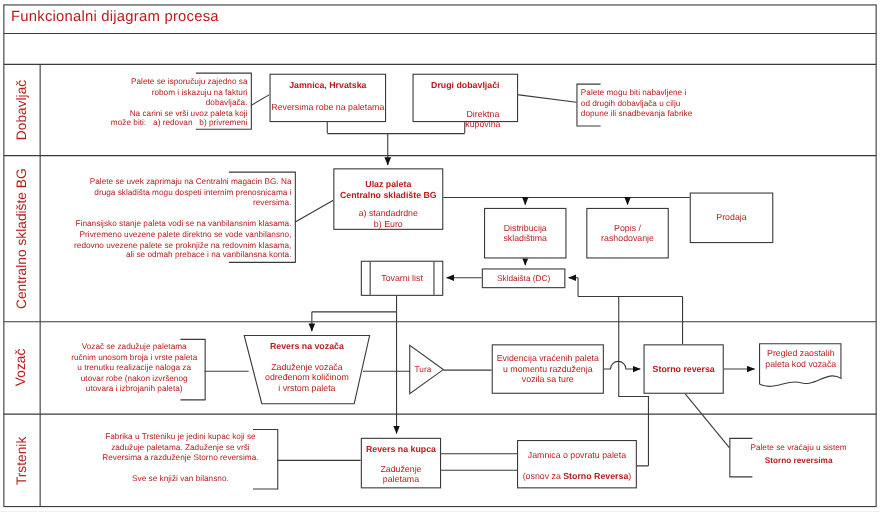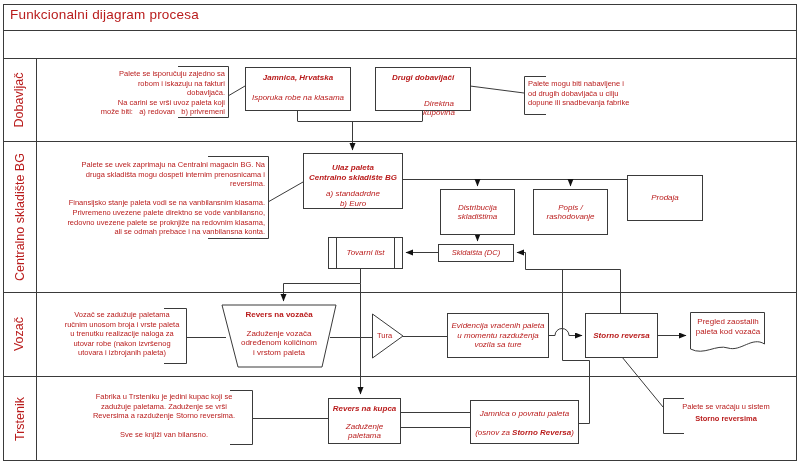--- a/index.html
+++ b/index.html
@@ -11,21 +11,21 @@
   .diagram-title {
     position:absolute; left:10px; top:7px; font-size:13.5px; letter-spacing:.2px;
   }
   .lane-label-wrap {
     position:absolute; left:3px; width:33px; display:flex; align-items:center; justify-content:center;
   }
   .lane-label { transform:rotate(-90deg); white-space:nowrap; font-size:12.5px; }
   .node {
     position:absolute; border:1px solid #3a3a3a; background:#fff; box-sizing:border-box;
     display:flex; flex-direction:column; align-items:center; text-align:center;
-    font-size:8px; line-height:9.5px;font-style:italic;
+    font-size:8px; line-height:9.5px;
   }
   .node.center { justify-content:center; }
   .bold { font-weight:bold; }
   .pre { white-space:pre-line; }
   .ann {
     position:absolute; font-size:7.5px; line-height:9.6px; white-space:pre-wrap;
   }
   .ann.right { text-align:right; }
   .ann.center { text-align:center; }
   .float-label { position:absolute; text-align:center; font-size:8px; line-height:9.5px; background:transparent; }
@@ -116,21 +116,21 @@
     </div>
 
   <div class="ann right" style="left:58px;top:69px;width:167px;">Palete se isporučuju zajedno sa
 robom i iskazuju na fakturi
 dobavljača.
 Na carini se vrši uvoz paleta koji
 može biti:   a) redovan   b) privremeni</div>
 
   <div class="node" style="left:245px;top:67px;width:106px;height:44px;">
     <div class="bold" style="margin-top:5px;">Jamnica, Hrvatska</div>
-    <div style="margin-top:10px;">Isporuka robe na klasama</div>
+    <div style="margin-top:10px;">Reversima robe na paletama</div>
   </div>
 
   <div class="node" style="left:375px;top:67px;width:96px;height:44px;">
     <div class="bold" style="margin-top:5px;">Drugi dobavljači</div>
     <div style="margin-top:16px;padding-left:32px;">Direktna kupovina</div>
   </div>
 
   <div class="ann" style="left:528px;top:79px;width:185px;">Palete mogu biti nabavljene i
 od drugih dobavljača u cilju
 dopune ili snadbevanja fabrike</div>

